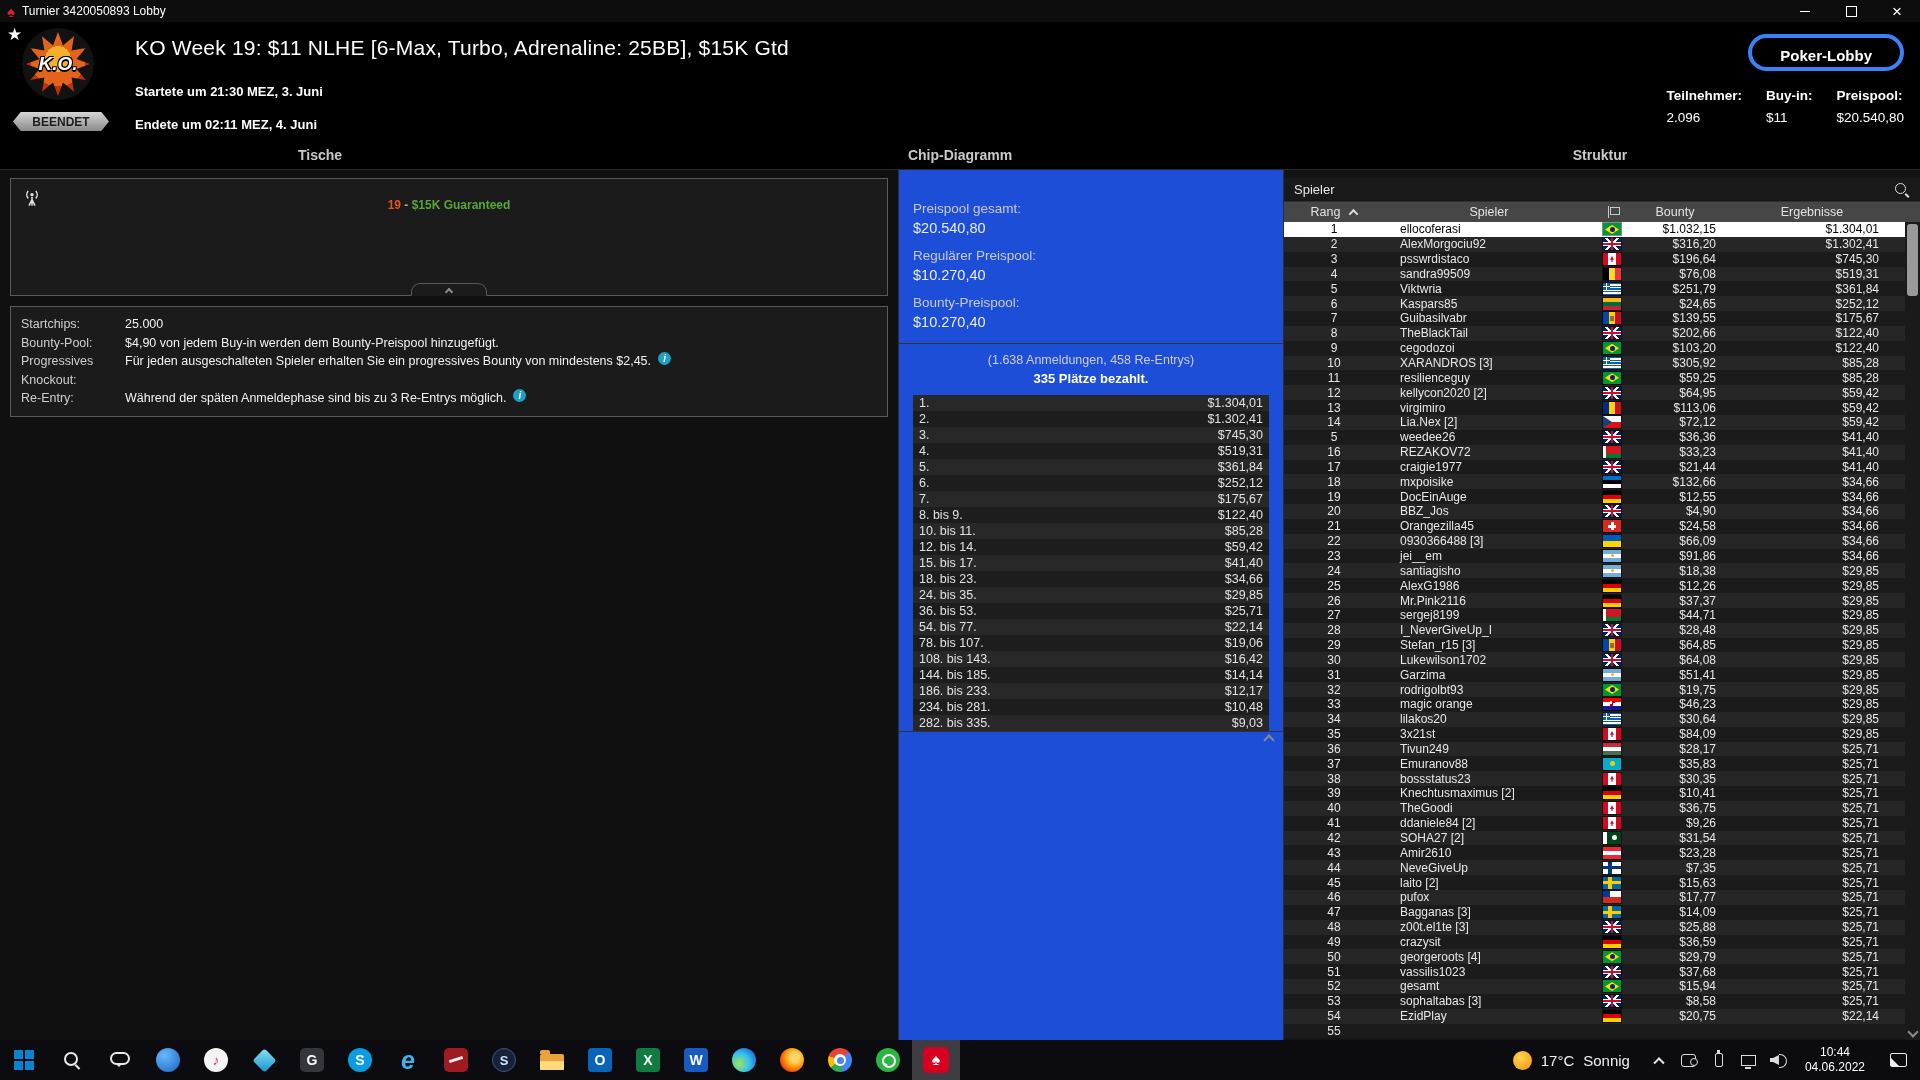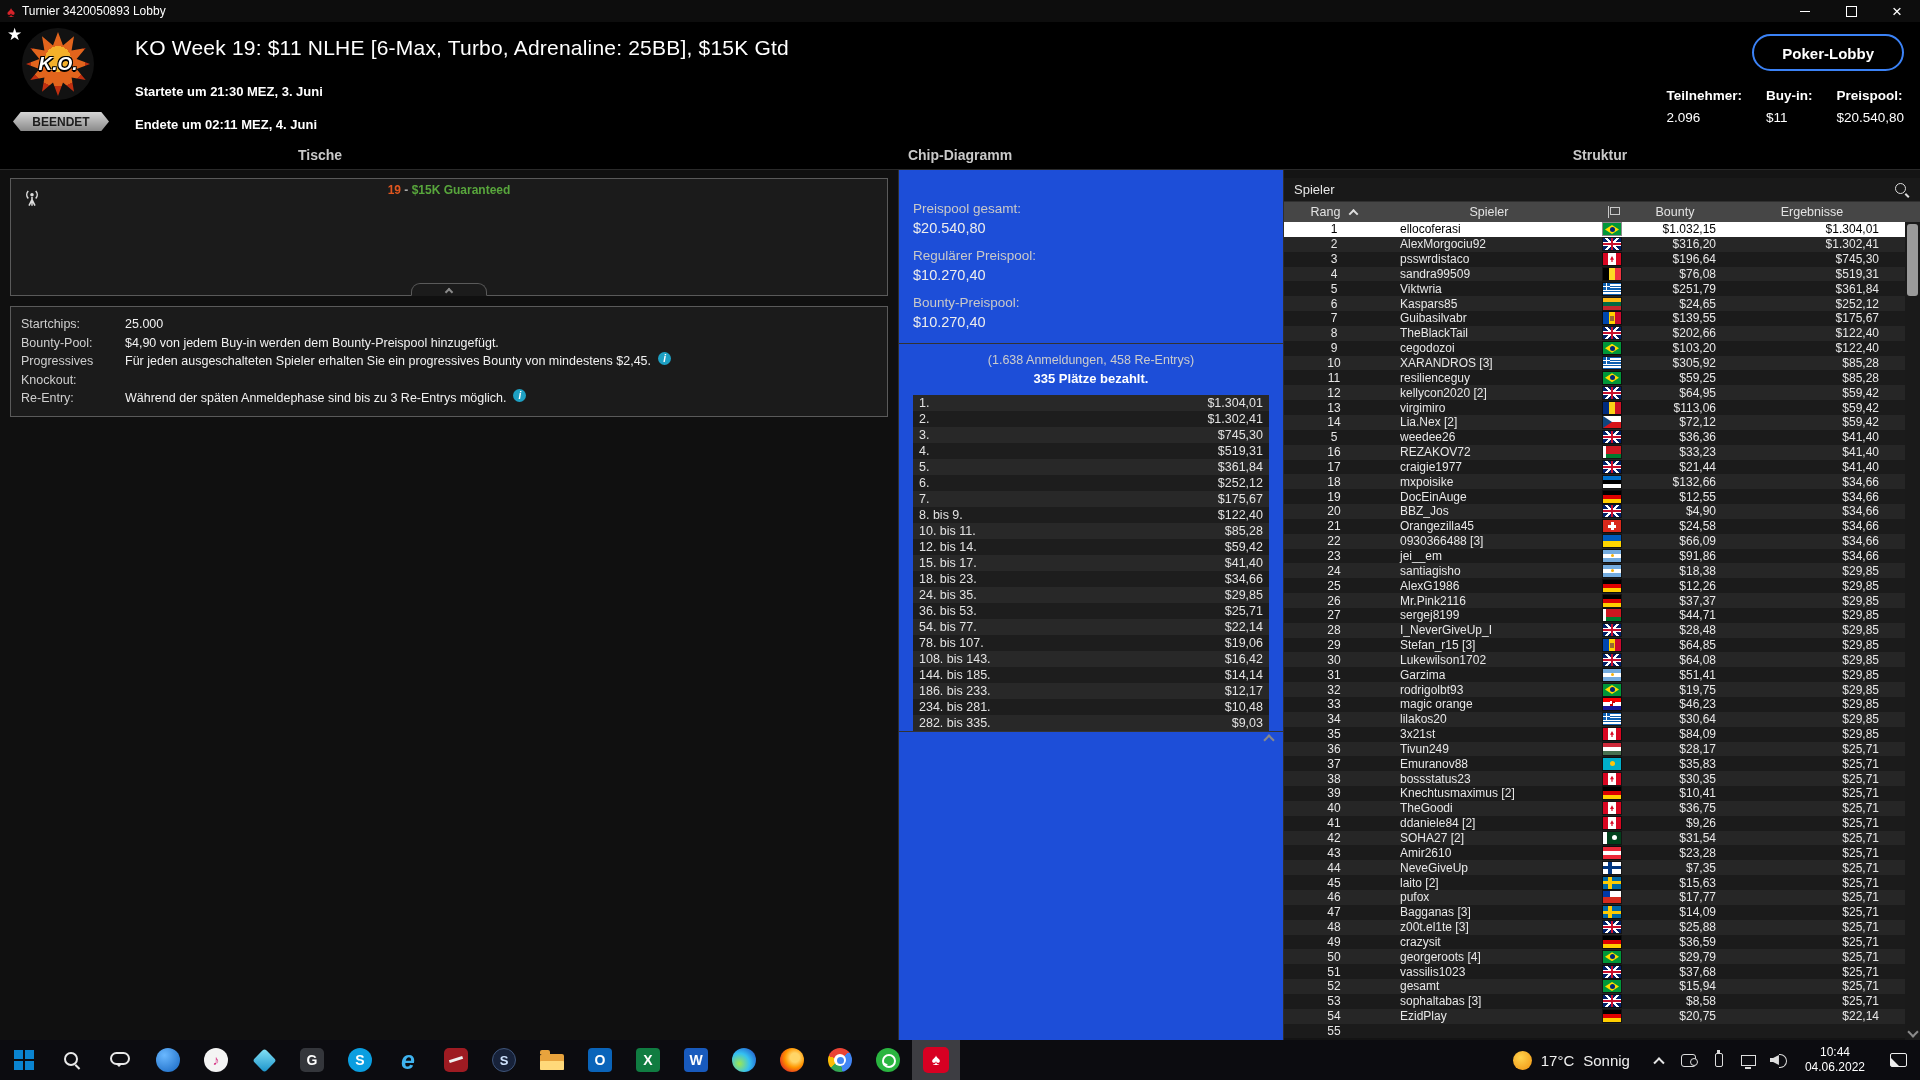--- a/index.html
+++ b/index.html
@@ -27,40 +27,40 @@
   .ko-logo{position:absolute;left:22px;top:6px;width:72px;height:72px;border-radius:50%;background:#121212;overflow:hidden;box-shadow:0 0 0 2px #000}
   .ko-burst{position:absolute;inset:4px;background:radial-gradient(circle at 50% 42%,#f5b02a 0 26%,#e2641c 26% 56%,#bf2f10 56% 100%);
     clip-path:polygon(100% 50%,79% 57.8%,93.3% 75%,71.2% 71.2%,75% 93.3%,57.8% 79%,50% 100%,42.2% 79%,25% 93.3%,28.8% 71.2%,6.7% 75%,21% 57.8%,0% 50%,21% 42.2%,6.7% 25%,28.8% 28.8%,25% 6.7%,42.2% 21%,50% 0%,57.8% 21%,75% 6.7%,71.2% 28.8%,93.3% 25%,79% 42.2%)}
   .ko-text{position:absolute;inset:0;display:flex;align-items:center;justify-content:center;font-weight:bold;font-style:italic;font-size:19px;color:#fff;
     text-shadow:1px 1px 0 #000,-1px -1px 0 #000,1px -1px 0 #000,-1px 1px 0 #000,0 2px 0 #000}
   .badge{position:absolute;left:13px;top:90px;width:96px;height:19px;background:linear-gradient(#d6d6d6,#8a8a8a);color:#1d1d1d;font-weight:bold;font-size:12px;
     display:flex;align-items:center;justify-content:center;clip-path:polygon(0 50%,8% 0,92% 0,100% 50%,92% 100%,8% 100%)}
   .h-title{position:absolute;left:135px;top:14px;font-size:21px;color:#fff;letter-spacing:.2px}
   .h-started{position:absolute;left:135px;top:62px;font-size:13px;font-weight:bold;color:#fff}
   .h-ended{position:absolute;left:135px;top:95px;font-size:13px;font-weight:bold;color:#fff}
-  .lobby-btn{position:absolute;right:16px;top:12px;height:37px;line-height:35px;padding:0 28px;border:2px solid #3b82f6;border-radius:19px;
+  .lobby-btn{position:absolute;right:16px;top:12px;height:37px;line-height:35px;padding:0 28px;border:4px solid #3b82f6;border-radius:19px;
     font-size:15px;font-weight:bold;color:#fff;background:transparent;cursor:pointer}
   .stats{position:absolute;right:16px;top:66px;display:grid;grid-template-columns:auto auto auto;column-gap:24px;row-gap:7px;font-size:13.5px}
   .stats .lab{font-weight:bold;color:#fff}
   .stats .val{color:#fff}
 
   
   .tabbar{position:absolute;top:140px;left:0;right:0;height:30px;display:flex;background:#000;border-bottom:1px solid #2a2a2a}
   .tab{flex:1;display:flex;align-items:center;justify-content:center;font-size:14px;font-weight:bold;color:#c9c9c9;position:relative;cursor:pointer}
   .tab.active{color:#fff}
   .tab.active::after{content:"";position:absolute;left:0;right:0;bottom:-2px;height:4px;background:var(--accent)}
 
   
   .content{position:absolute;top:170px;left:0;right:0;height:870px;background:#121212;display:flex}
   .col-left{width:898px;flex:none;position:relative;padding:8px 10px 0 10px;background:#101010}
   .box{border:1px solid var(--border);background:var(--panel)}
   .box1{height:118px;position:relative}
   .bc-icon{position:absolute;left:10px;top:8px}
   .bc-title{text-align:center;padding-top:11px;font-weight:bold;font-size:13px;color:#fff}
-  .bc-line{text-align:center;font-size:12px;margin-top:4px;font-weight:bold}
+  .bc-line{text-align:center;font-size:12px;margin-top:19px;font-weight:bold}
   .bc-num{color:var(--orange)} .bc-sep{color:#aaa} .bc-guar{color:var(--green)}
   .collapse-tab{position:absolute;bottom:-1px;left:50%;transform:translateX(-50%);width:76px;height:13px;background:var(--panel);
     border:1px solid var(--border);border-bottom:1px solid var(--panel);border-radius:9px 9px 0 0;display:flex;align-items:flex-end;justify-content:center;cursor:pointer}
   .box2{margin-top:10px;padding:8px 10px;min-height:98px}
   .drow{display:flex;font-size:12.5px;line-height:18.5px}
   .dlab{width:104px;flex:none;color:#cfcfcf}
   .dtext{color:#f2f2f2}
   .info{display:inline-block;width:13px;height:13px;border-radius:50%;background:var(--info);color:#fff;font-size:10px;font-weight:bold;
     text-align:center;line-height:13px;margin-left:7px;vertical-align:-1px;cursor:pointer}
   .info::before{content:"i";font-style:italic}

